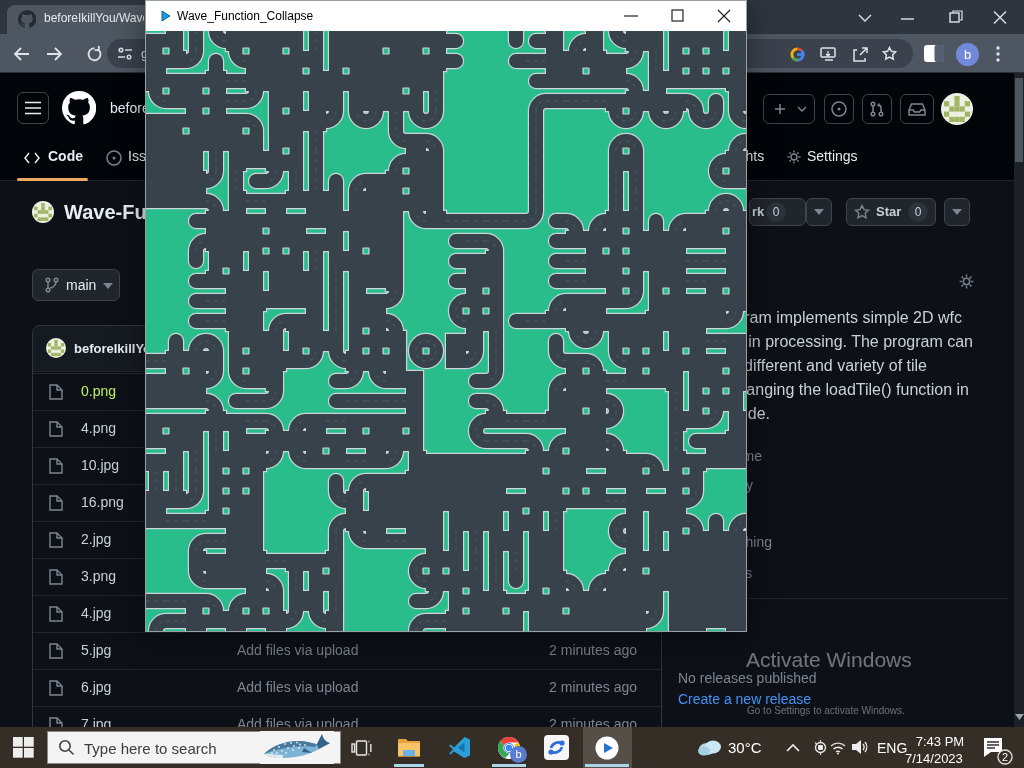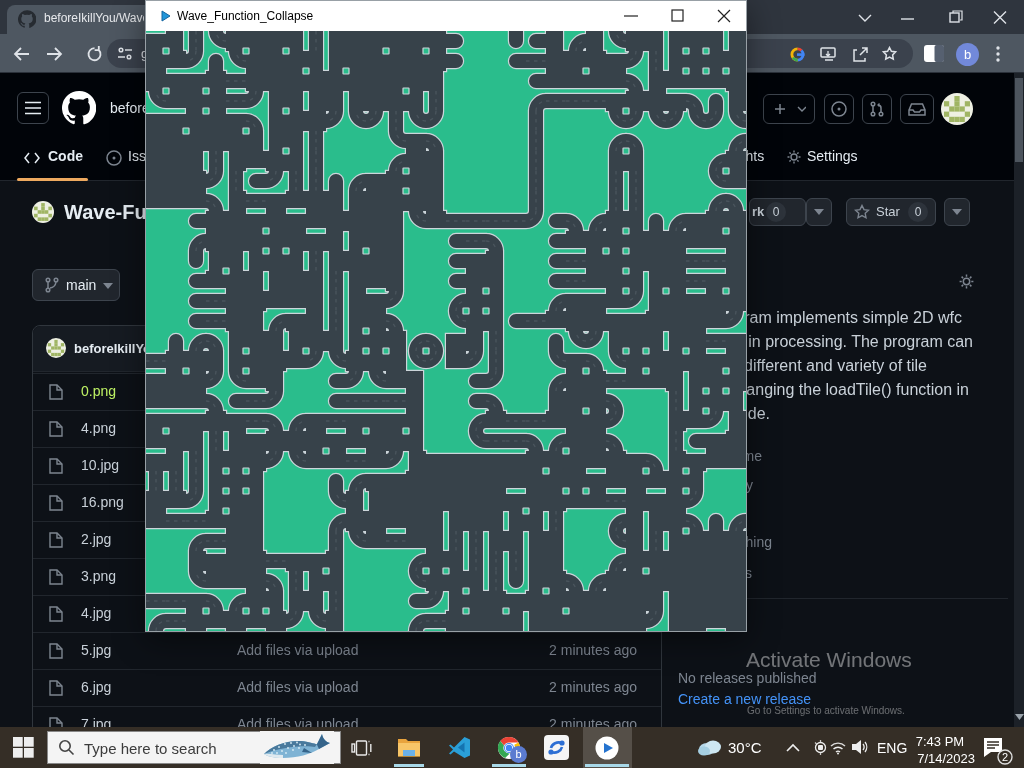--- a/index.html
+++ b/index.html
@@ -178,21 +178,21 @@
 <div class="abs" style="left:752px;top:204px;color:#c9d1d9;font-size:13px;font-weight:600">rk</div>
 <div class="abs" style="left:766px;top:202px;width:20px;height:20px;border-radius:10px;background:#2d333b;color:#c9d1d9;font-size:12px;text-align:center;line-height:20px">0</div>
 <div class="btn2" style="left:806px;top:198px;width:26px;height:28px"></div>
 <svg class="abs" style="left:814px;top:209px" width="10" height="6" viewBox="0 0 10 6">
     <path d="M0 0h10L5 6z" fill="#7d8590"></path>
   </svg>
 <div class="btn2" style="left:846px;top:198px;width:90px;height:28px"></div>
 <svg class="abs" style="left:854px;top:204px" width="16" height="16" viewBox="0 0 16 16" fill="none" stroke="#7d8590" stroke-width="1.4">
     <path d="M8 1.5l2 4.1 4.5.6-3.3 3.1.8 4.5L8 11.6l-4 2.2.8-4.5L1.5 6.2 6 5.6z"></path>
   </svg>
-<div class="abs" style="left:876px;top:204px;color:#c9d1d9;font-size:13px;font-weight:400">Star</div>
+<div class="abs" style="left:876px;top:204px;color:#c9d1d9;font-size:13px;font-weight:700">Star</div>
 <div class="abs" style="left:908px;top:202px;width:20px;height:20px;border-radius:10px;background:#2d333b;color:#c9d1d9;font-size:12px;text-align:center;line-height:20px">0</div>
 <div class="btn2" style="left:944px;top:198px;width:26px;height:28px"></div>
 <svg class="abs" style="left:952px;top:209px" width="10" height="6" viewBox="0 0 10 6">
     <path d="M0 0h10L5 6z" fill="#7d8590"></path>
   </svg>
 
 <div class="btn2" style="left:32px;top:269px;width:88px;height:32px;background:#21262d"></div>
 <svg class="abs" style="left:44px;top:277px" width="16" height="16" viewBox="0 0 16 16" fill="none" stroke="#7d8590" stroke-width="1.5">
     <circle cx="4" cy="3" r="1.8"></circle>
     <circle cx="4" cy="13" r="1.8"></circle>
@@ -545,18 +545,18 @@
     <path d="M4.5 9a6.5 6.5 0 0 1 9 0"></path>
     <path d="M7 12a3 3 0 0 1 4 0"></path>
     <circle cx="9" cy="13.5" r="1" fill="#eee" stroke="none"></circle>
   </svg>
 <svg class="abs" style="left:851px;top:739px" width="17" height="16" viewBox="0 0 17 16">
     <path d="M1 5h4l5-4v14l-5-4H1z" fill="#eee"></path>
     <path d="M12 5a5 5 0 0 1 0 6M14 3a8 8 0 0 1 0 10" fill="none" stroke="#eee" stroke-width="1.3"></path>
   </svg>
 <div class="abs" style="left:877px;top:740px;color:#fff;font-size:14px">ENG</div>
 <div class="abs" style="left:905px;top:734px;width:70px;color:#fff;font-size:13px;text-align:center">7:43 PM</div>
-<div class="abs" style="left:905px;top:751px;width:70px;color:#fff;font-size:13px;text-align:right">7/14/2023</div>
+<div class="abs" style="left:905px;top:751px;width:70px;color:#fff;font-size:13px;text-align:left">7/14/2023</div>
 <svg class="abs" style="left:983px;top:736px" width="30" height="30" viewBox="0 0 30 30">
     <path d="M1 2h18v14H8l-7 5z" fill="#fff"></path>
     <path d="M4 6h12M4 9h12M4 12h8" stroke="#352e26" stroke-width="1.6"></path>
     <circle cx="22" cy="21" r="7" fill="#352e26" stroke="#ddd" stroke-width="1.4"></circle>
     <text x="22" y="25" font-size="11" fill="#fff" text-anchor="middle" font-family="Liberation Sans">2</text>
   </svg>
 </body></html>

